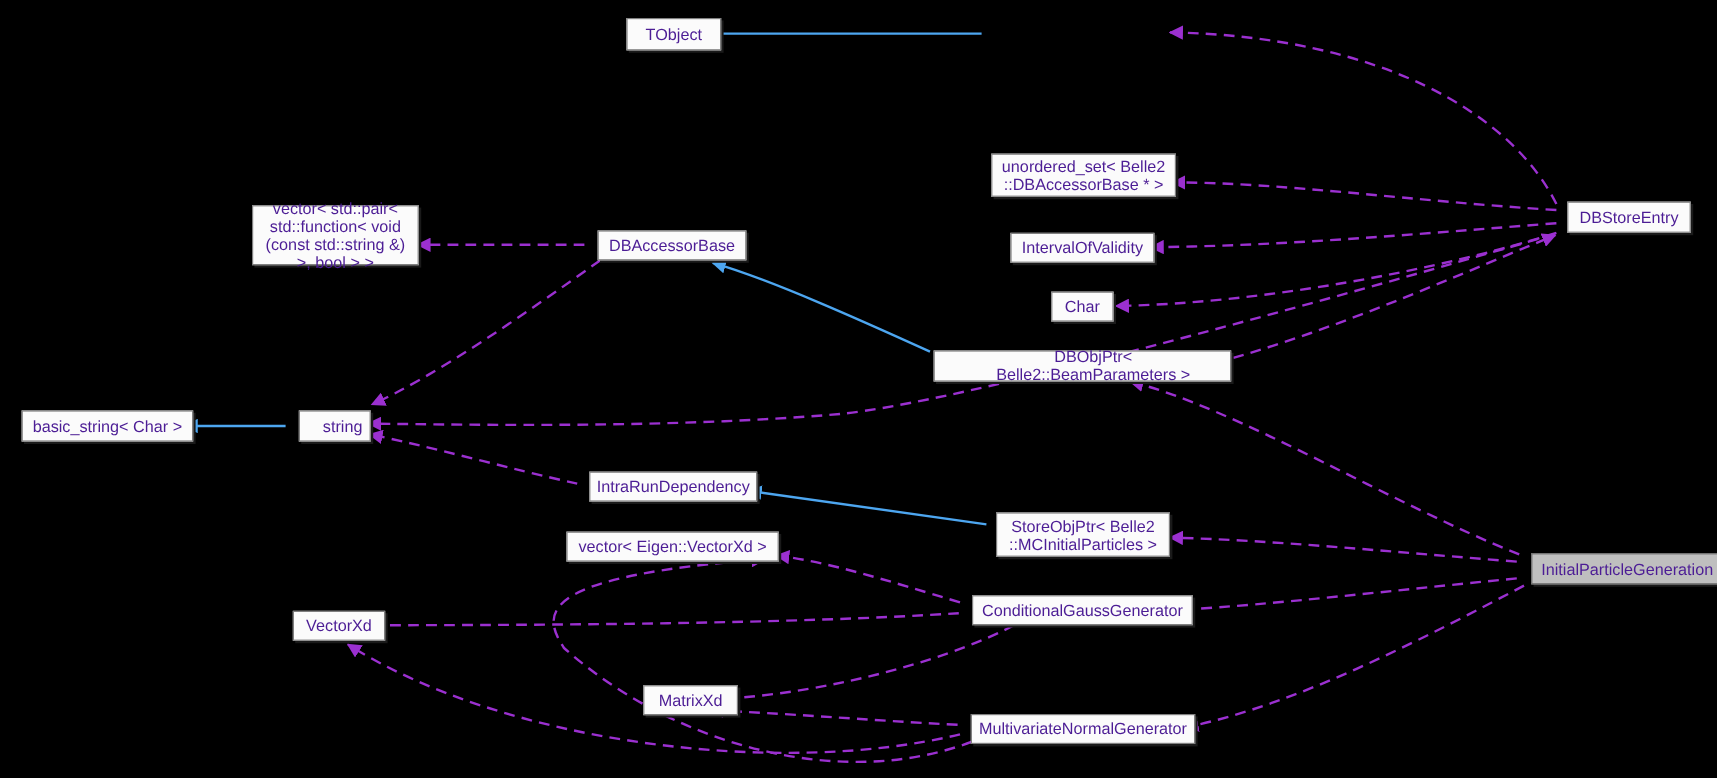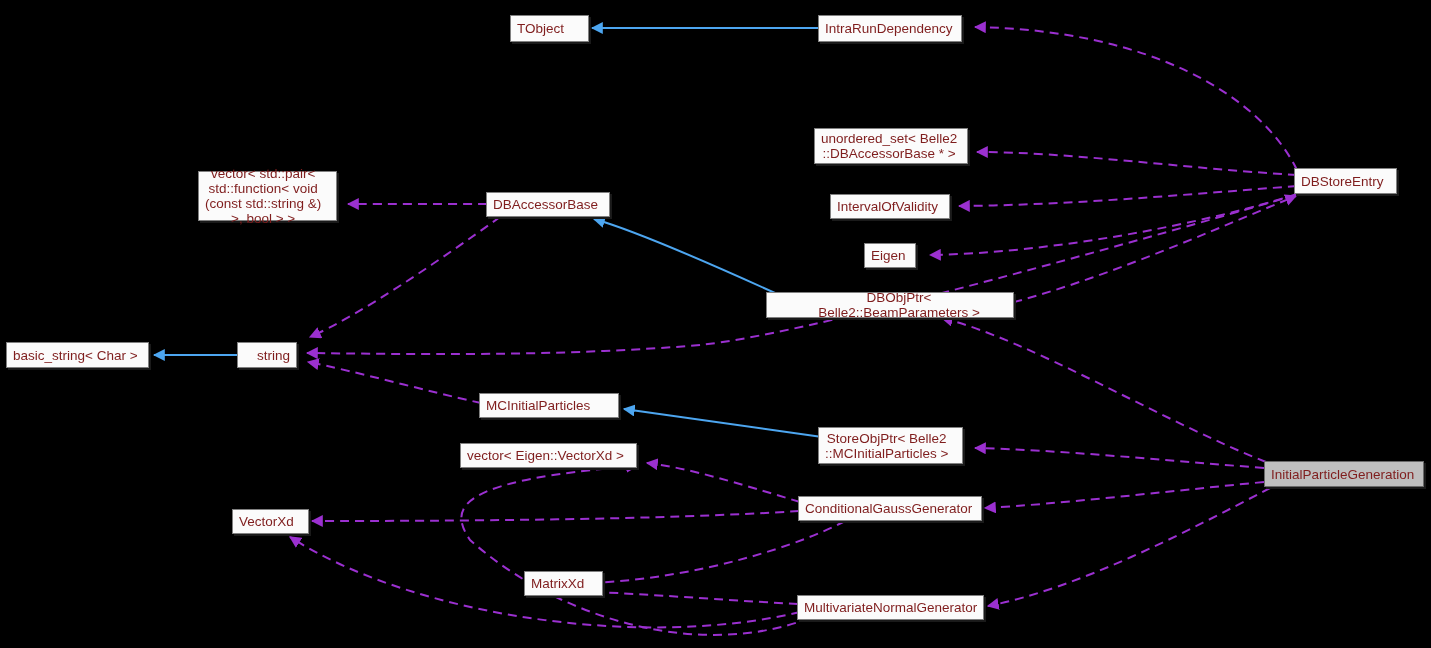--- a/index.html
+++ b/index.html
@@ -10,30 +10,31 @@
     font-family:"Liberation Sans", sans-serif;
     overflow:hidden;
   }
   #edges{position:absolute;left:0;top:0;width:1431px;height:648px;}
   .node{
     position:absolute;
     box-sizing:border-box;
     background:#fbfbfb;
     border:1px solid #808080;
     box-shadow:2px 2px 0 0 #1a1a1a;
-    color:#7f1d1d;
+    color:#4c1d95;
     font-size:13.5px;
     line-height:15px;
     display:flex;
     align-items:center;
-    justify-content:flex-start;
+    justify-content:center;
     text-align:center;
     white-space:pre-line;
     padding:2px 6px;
     z-index:5;
+    margin-left:12px;
   }
   .node.highlight{
     background:#bfbfbf;
     border:1px solid #6a6a6a;
   }
   .node .lbl{display:block;}
 </style>
 </head>
 <body>
 
@@ -99,23 +100,20 @@
       <path d="M238,355 L154,355"></path>
 
       <path d="M822,437 L624,409"></path>
     </g>
   </svg>
 
   <div class="node" style="left:510px;top:15px;width:79px;height:27px;">
     <span class="lbl">TObject</span>
   </div>
 
-  <div class="node" style="left:818px;top:15px;width:144px;height:27px;">
-    <span class="lbl">IntraRunDependency</span>
-  </div>
 
   <div class="node" style="left:1294px;top:168px;width:103px;height:26px;">
     <span class="lbl">DBStoreEntry</span>
   </div>
 
   <div class="node" style="left:814px;top:128px;width:154px;height:36px;">
     <span class="lbl">unordered_set&lt; Belle2
 ::DBAccessorBase * &gt;</span>
   </div>
 
@@ -128,37 +126,37 @@
 
   <div class="node" style="left:486px;top:192px;width:124px;height:25px;">
     <span class="lbl">DBAccessorBase</span>
   </div>
 
   <div class="node" style="left:830px;top:194px;width:120px;height:25px;">
     <span class="lbl">IntervalOfValidity</span>
   </div>
 
   <div class="node" style="left:864px;top:243px;width:52px;height:25px;">
-    <span class="lbl">Eigen</span>
+    <span class="lbl">Char</span>
   </div>
 
   <div class="node" style="left:766px;top:292px;width:248px;height:26px;padding-left:24px;">
     <span class="lbl">DBObjPtr&lt; Belle2::BeamParameters &gt;</span>
   </div>
 
   <div class="node" style="left:6px;top:342px;width:143px;height:26px;">
     <span class="lbl">basic_string&lt; Char &gt;</span>
   </div>
 
   <div class="node" style="left:237px;top:342px;width:60px;height:26px;padding-left:19px;">
     <span class="lbl">string</span>
   </div>
 
   <div class="node" style="left:479px;top:393px;width:140px;height:25px;">
-    <span class="lbl">MCInitialParticles</span>
+    <span class="lbl">IntraRunDependency</span>
   </div>
 
   <div class="node" style="left:818px;top:427px;width:145px;height:37px;">
     <span class="lbl">StoreObjPtr&lt; Belle2
 ::MCInitialParticles &gt;</span>
   </div>
 
   <div class="node highlight" style="left:1264px;top:461px;width:160px;height:26px;">
     <span class="lbl">InitialParticleGeneration</span>
   </div>

